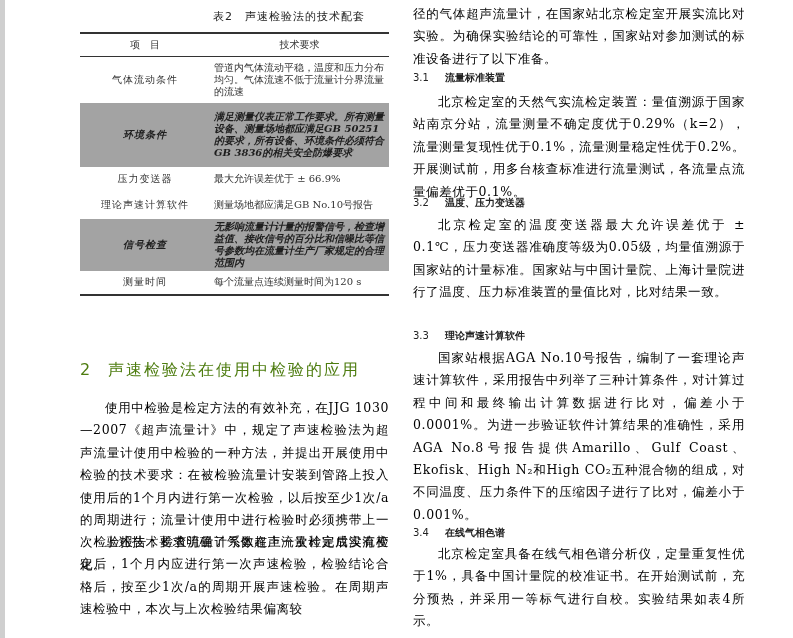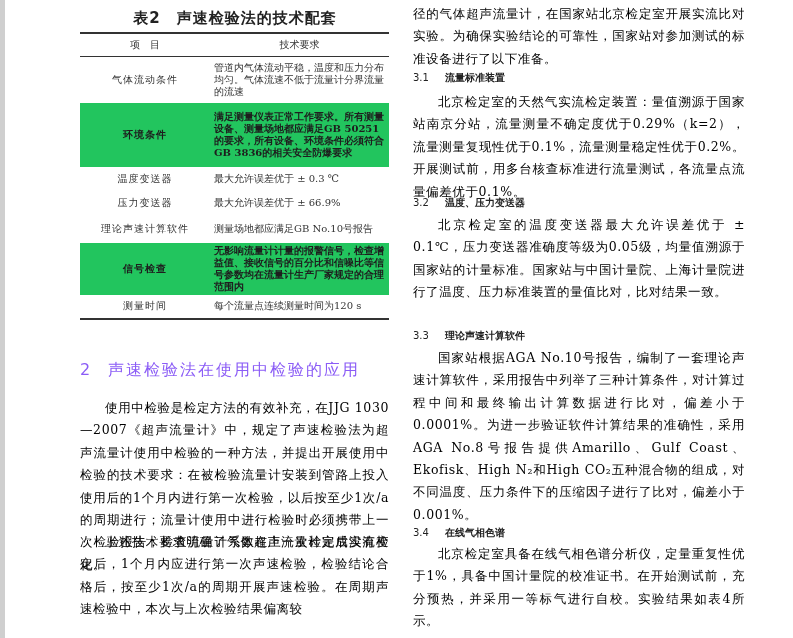--- a/index.html
+++ b/index.html
@@ -9,38 +9,38 @@
       font-family: "DejaVu Serif", "Liberation Serif", serif;
       color: #2a2a2a;
     }
     .left-strip {
       position: absolute; left: 0; top: 0; width: 5px; height: 638px;
       background: #cfcfcf;
     }
 
     .table-caption {
       position: absolute; left: 105px; top: 9px; width: 260px;
-      text-align: center; font-family: "DejaVu Sans", sans-serif;
-      font-weight: bold; font-size: 15px; color: #222; letter-spacing: 1px;
+      text-align: right; font-family: "DejaVu Sans", sans-serif;
+      font-weight: normal; font-size: 11px; color: #222; letter-spacing: 1px;
     }
     table.spec {
       position: absolute; left: 80px; top: 32px; width: 309px;
       border-collapse: collapse; font-size: 10px; line-height: 12px;
     }
     table.spec thead tr { border-top: 2px solid #333; border-bottom: 1px solid #333; }
     table.spec tbody tr:last-child { border-bottom: 2px solid #333; }
     table.spec th { font-weight: normal; height: 22px; padding: 0; color: #333; }
     table.spec td { padding: 0; color: #333; vertical-align: middle; }
     table.spec td.item { width: 130px; text-align: center; letter-spacing: 1px; }
     table.spec td.req { padding-left: 4px; padding-right: 2px; }
-    table.spec tr.hl td { background: #22c55e; font-weight: bold; color: #1e1e1e; }
+    table.spec tr.hl td { background: #a3a3a3; font-weight: bold; color: #1e1e1e; font-style: italic; }
 
     .sec-heading {
       position: absolute; left: 80px; top: 360px; width: 310px;
-      font-family: "DejaVu Sans", sans-serif; font-size: 16px; color: #8b5cf6;
+      font-family: "DejaVu Sans", sans-serif; font-size: 16px; color: #4d7c0f;
       letter-spacing: 2px;
     }
     .sec-heading .num { display: inline-block; width: 28px; }
 
     .para {
       position: absolute; font-size: 12.5px; line-height: 22.4px;
       color: #000000; text-align: justify; letter-spacing: 0.6px;
     }
     .para.indent { text-indent: 2em; }
     .sub-heading {
@@ -64,24 +64,20 @@
     </tr>
   </thead>
   <tbody>
     <tr style="height:46px;">
       <td class="item">气体流动条件</td>
       <td class="req">管道内气体流动平稳，温度和压力分布均匀。气体流速不低于流量计分界流量的流速</td>
     </tr>
     <tr class="hl" style="height:64px;">
       <td class="item">环境条件</td>
       <td class="req">满足测量仪表正常工作要求。所有测量设备、测量场地都应满足GB 50251的要求，所有设备、环境条件必须符合GB 3836的相关安全防爆要求</td>
-    </tr>
-    <tr style="height:24px;">
-      <td class="item">温度变送器</td>
-      <td class="req">最大允许误差优于 ± 0.3 ℃</td>
     </tr>
     <tr style="height:24px;">
       <td class="item">压力变送器</td>
       <td class="req">最大允许误差优于 ± 66.9%</td>
     </tr>
     <tr style="height:28px;">
       <td class="item">理论声速计算软件</td>
       <td class="req">测量场地都应满足GB No.10号报告</td>
     </tr>
     <tr class="hl" style="height:52px;">

